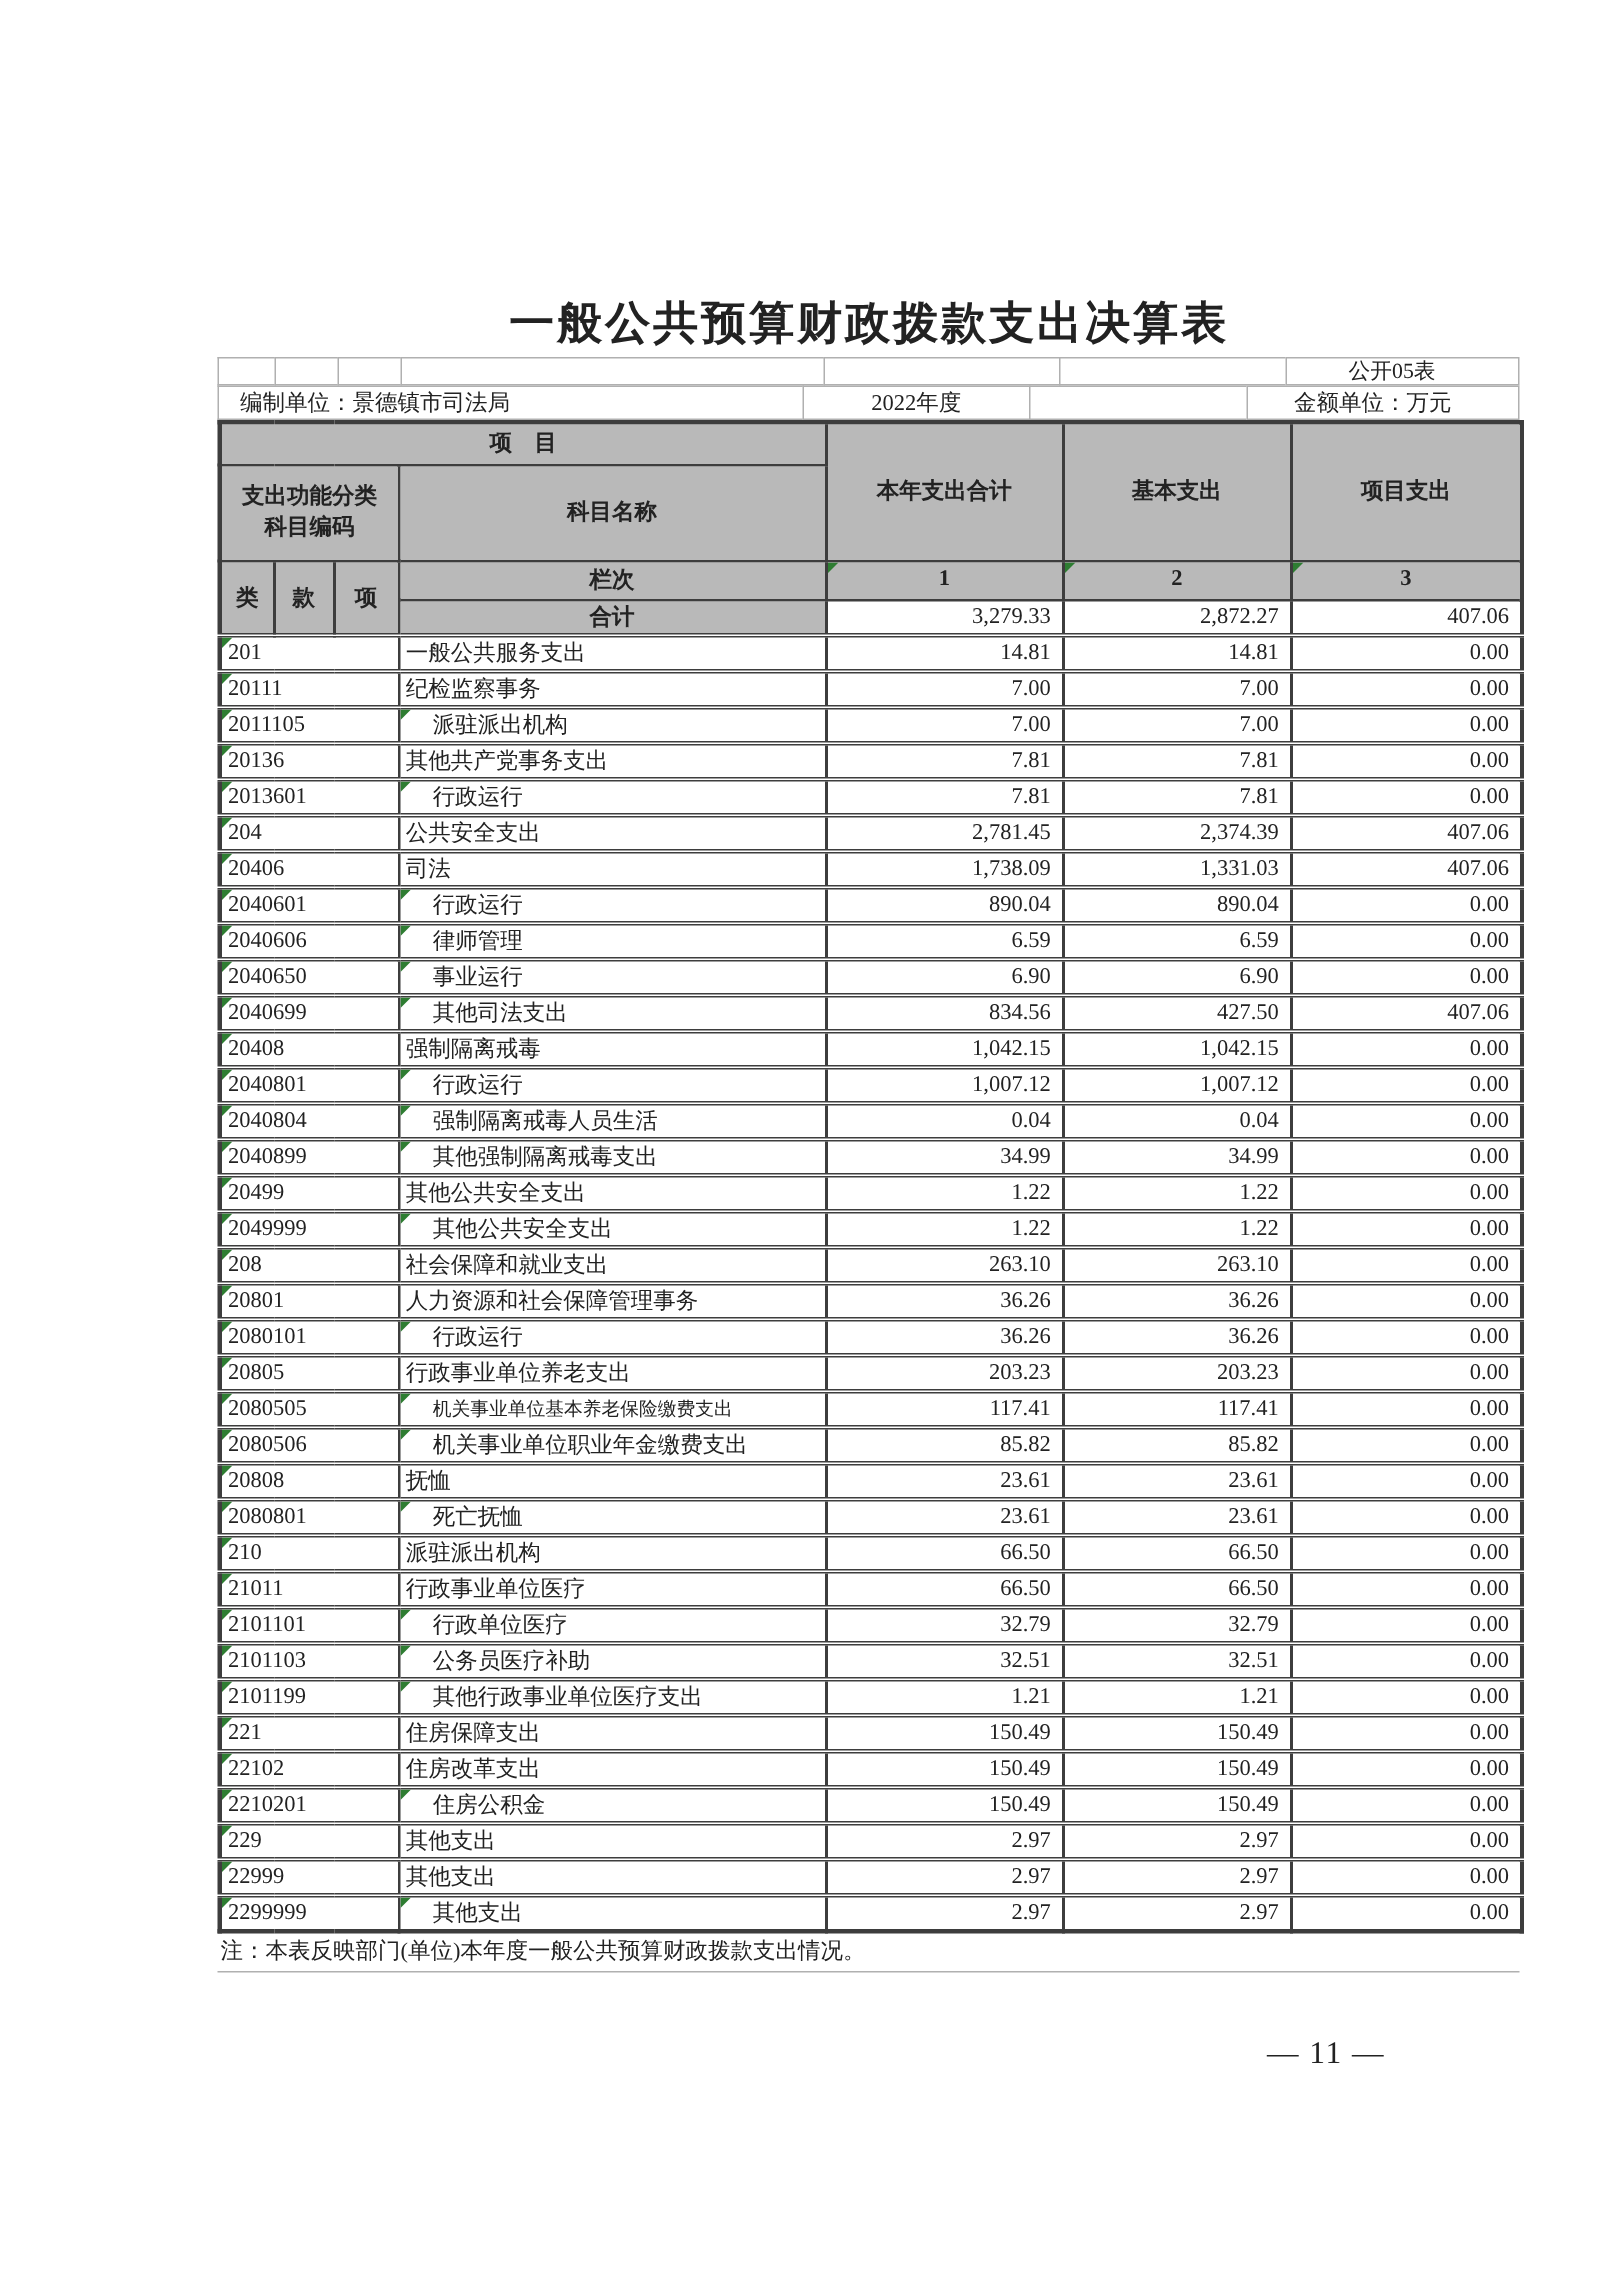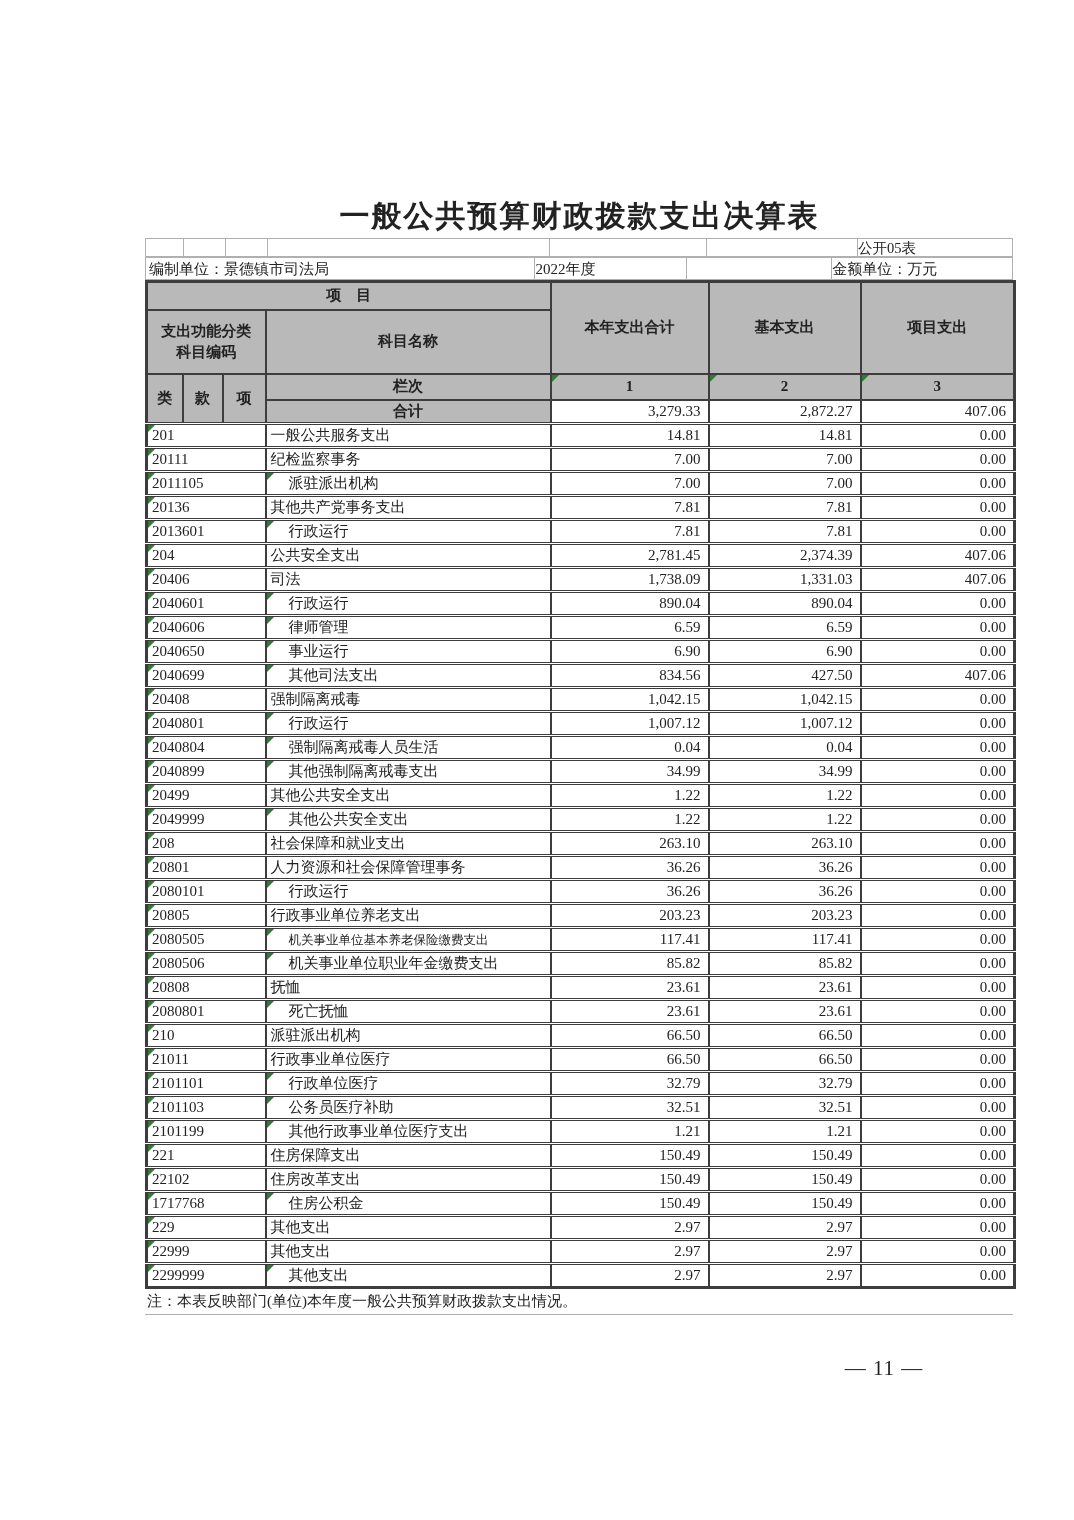--- a/index.html
+++ b/index.html
@@ -33,23 +33,23 @@
   .form-row{height:19px;line-height:18px;}
   .meta-row{height:23px;line-height:22px;}
   .form-row .cell,.meta-row .cell{
     border-left:1px solid var(--light_border);
     border-top:1px solid var(--light_border);
     border-bottom:1px solid var(--light_border);
     height:100%;
     white-space:nowrap;overflow:hidden;
   }
   .form-row .cell:last-child,.meta-row .cell:last-child{border-right:1px solid var(--light_border);}
-  .t-right{text-align:left;padding-right:14px;}
-  .t-center{}
-  .t-left{text-align:left;padding-left:3px;}
+  .t-right{text-align:center;padding-right:14px;}
+  .t-center{text-align:center;}
+  .t-left{text-align:left;padding-left:14px;}
   .fs14{font-size:14.5px;}
   
   table.budget{
     border-collapse:collapse;
     table-layout:fixed;
     width:868px;
     font-size:15px;
   }
   table.budget{border:3px solid var(--border_dark);}
   table.budget td{
@@ -377,21 +377,21 @@
     <td class="num">0.00</td>
   </tr>
           <tr class="data">
     <td class="code" colspan="3"><i class="tri"></i><span class="code-text">22102</span></td>
     <td class="name"><span class="name-text">住房改革支出</span></td>
     <td class="num">150.49</td>
     <td class="num">150.49</td>
     <td class="num">0.00</td>
   </tr>
           <tr class="data">
-    <td class="code" colspan="3"><i class="tri"></i><span class="code-text">1717768</span></td>
+    <td class="code" colspan="3"><i class="tri"></i><span class="code-text">2210201</span></td>
     <td class="name indent"><i class="tri name-tri"></i><span class="name-text">住房公积金</span></td>
     <td class="num">150.49</td>
     <td class="num">150.49</td>
     <td class="num">0.00</td>
   </tr>
           <tr class="data">
     <td class="code" colspan="3"><i class="tri"></i><span class="code-text">229</span></td>
     <td class="name"><span class="name-text">其他支出</span></td>
     <td class="num">2.97</td>
     <td class="num">2.97</td>

